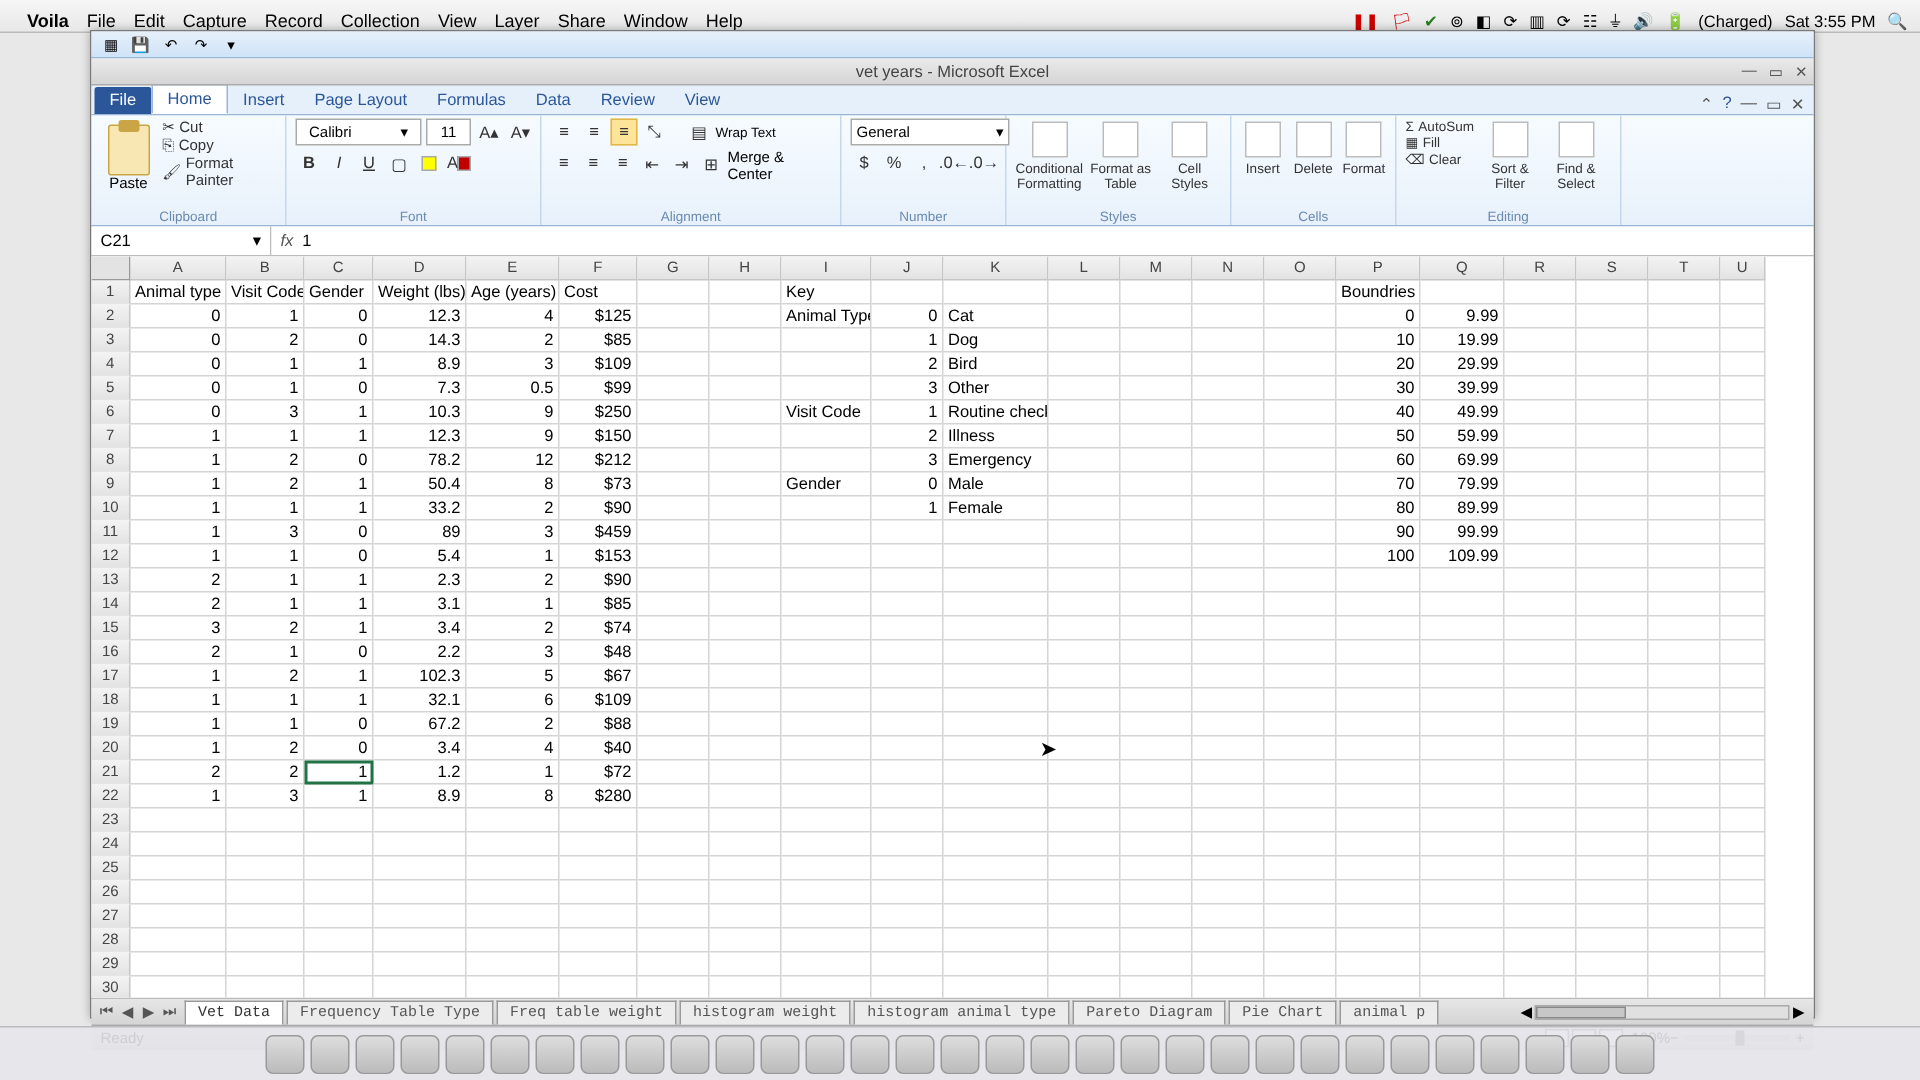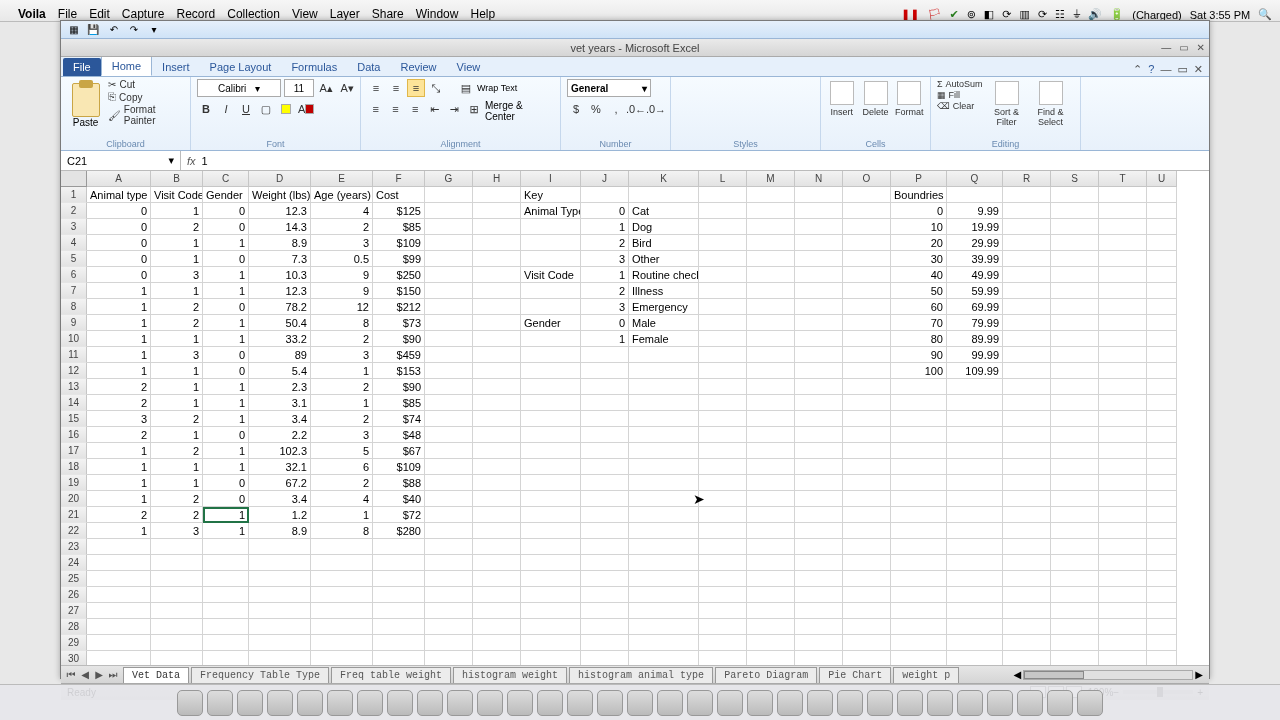--- a/index.html
+++ b/index.html
@@ -35,29 +35,29 @@
 .group-label { position: absolute; bottom: 1px; left: 0; right: 0; text-align: center; color: #6a8ab0; font-size: 9px; }
 .group-body { flex: 1; display: flex; align-items: flex-start; gap: 4px; }
 
 .paste-btn { display: flex; flex-direction: column; align-items: center; width: 40px; }
 .paste-btn .clip-icon { width: 28px; height: 34px; background: #f9e7b3; border: 1px solid #c9a545; border-radius: 2px; position: relative; margin-top: 4px; }
 .paste-btn .clip-icon:before { content:""; position:absolute; top:-4px; left:6px; width:14px; height:8px; background:#c9a545; border-radius:2px; }
 .clipboard-list { display: flex; flex-direction: column; gap: 1px; font-size: 10px; color: #333; }
 .clipboard-list div { display: flex; align-items: center; gap: 3px; }
 
 .font-row { display: flex; gap: 3px; align-items: center; }
-.font-select { width: 84px; height: 18px; border: 1px solid #aaa; background: #fff; font-size: 10px; padding: 0 20px; display: flex; align-items: center; justify-content: space-between; }
+.font-select { width: 84px; height: 18px; border: 1px solid #aaa; background: #fff; font-size: 10px; padding: 0 8px; display: flex; align-items: center; justify-content: space-between; }
 .size-select { width: 30px; height: 18px; border: 1px solid #aaa; background: #fff; font-size: 10px; display: flex; align-items: center; justify-content: center; }
 .btnrow { display: flex; gap: 2px; }
 .rbtn { width: 18px; height: 18px; border: 1px solid transparent; display: flex; align-items: center; justify-content: center; font-size: 11px; color: #333; }
 .rbtn.active { background: #fde499; border: 1px solid #e0b74a; }
 .fill-swatch { width: 10px; height: 10px; background: #ffff00; border: 1px solid #aaa; display: inline-block; }
 .font-swatch { width: 10px; height: 10px; background: #c00000; border: 1px solid #aaa; display: inline-block; }
 
-.num-select { width: 84px; height: 18px; border: 1px solid #aaa; background: #fff; font-size: 10px; padding: 0 3px; display: flex; align-items: center; justify-content: space-between; font-weight: bold; }
+.num-select { width: 106px; height: 18px; border: 1px solid #aaa; background: #fff; font-size: 10px; padding: 0 3px; display: flex; align-items: center; justify-content: space-between; }
 
 .big-btn { display: flex; flex-direction: column; align-items: center; width: 48px; text-align: center; font-size: 9px; color: #333; gap: 2px; }
 .big-btn .bicon { width: 24px; height: 24px; border: 1px solid #bbb; background: #fff; margin-top: 2px; }
 
 
 .formula-bar { height: 20px; display: flex; border-bottom: 1px solid #bbb; font-size: 11px; }
 .name-box { width: 120px; border-right: 1px solid #bbb; display: flex; align-items: center; justify-content: space-between; padding: 0 6px; background: #fff; }
 .fx-area { display: flex; align-items: center; padding: 0 6px; gap: 6px; flex: 1; background: #fff; }
 .fx-icon { font-style: italic; color: #555; }
 
@@ -258,20 +258,34 @@
           <div class="rbtn">%</div>
           <div class="rbtn">,</div>
           <div class="rbtn">.0←</div>
           <div class="rbtn">.0→</div>
         </div>
       </div>
       <div class="group-label">Number</div>
     </div>
 
     <div class="group" style="width:150px">
+      <div class="group-body">
+        <div class="big-btn">
+            <div class="bicon"></div>
+            <span>Conditional Formatting</span>
+          </div>
+        <div class="big-btn">
+            <div class="bicon"></div>
+            <span>Format as Table</span>
+          </div>
+        <div class="big-btn">
+            <div class="bicon"></div>
+            <span>Cell Styles</span>
+          </div>
+      </div>
       <div class="group-label">Styles</div>
     </div>
 
     <div class="group" style="width:110px">
       <div class="group-body">
         <div class="big-btn" style="width:34px">
             <div class="bicon"></div>
             <span>Insert</span>
           </div>
         <div class="big-btn" style="width:34px">
@@ -1022,21 +1036,21 @@
       <span>⏭</span>
     </div>
     <div id="sheet-tabs-container" style="display:flex">
         <div class="tab-item">Vet Data</div>
         <div class="tab-item inactive">Frequency Table Type</div>
         <div class="tab-item inactive">Freq table weight</div>
         <div class="tab-item inactive">histogram weight</div>
         <div class="tab-item inactive">histogram animal type</div>
         <div class="tab-item inactive">Pareto Diagram</div>
         <div class="tab-item inactive">Pie Chart</div>
-        <div class="tab-item inactive">weight p</div>
+        <div class="tab-item inactive">animal p</div>
       </div>
     <div class="sheet-scroll">
       <span>◀</span>
       <div class="bar">
           <div class="thumb"></div>
         </div>
       <span>▶</span>
     </div>
   </div>
 

